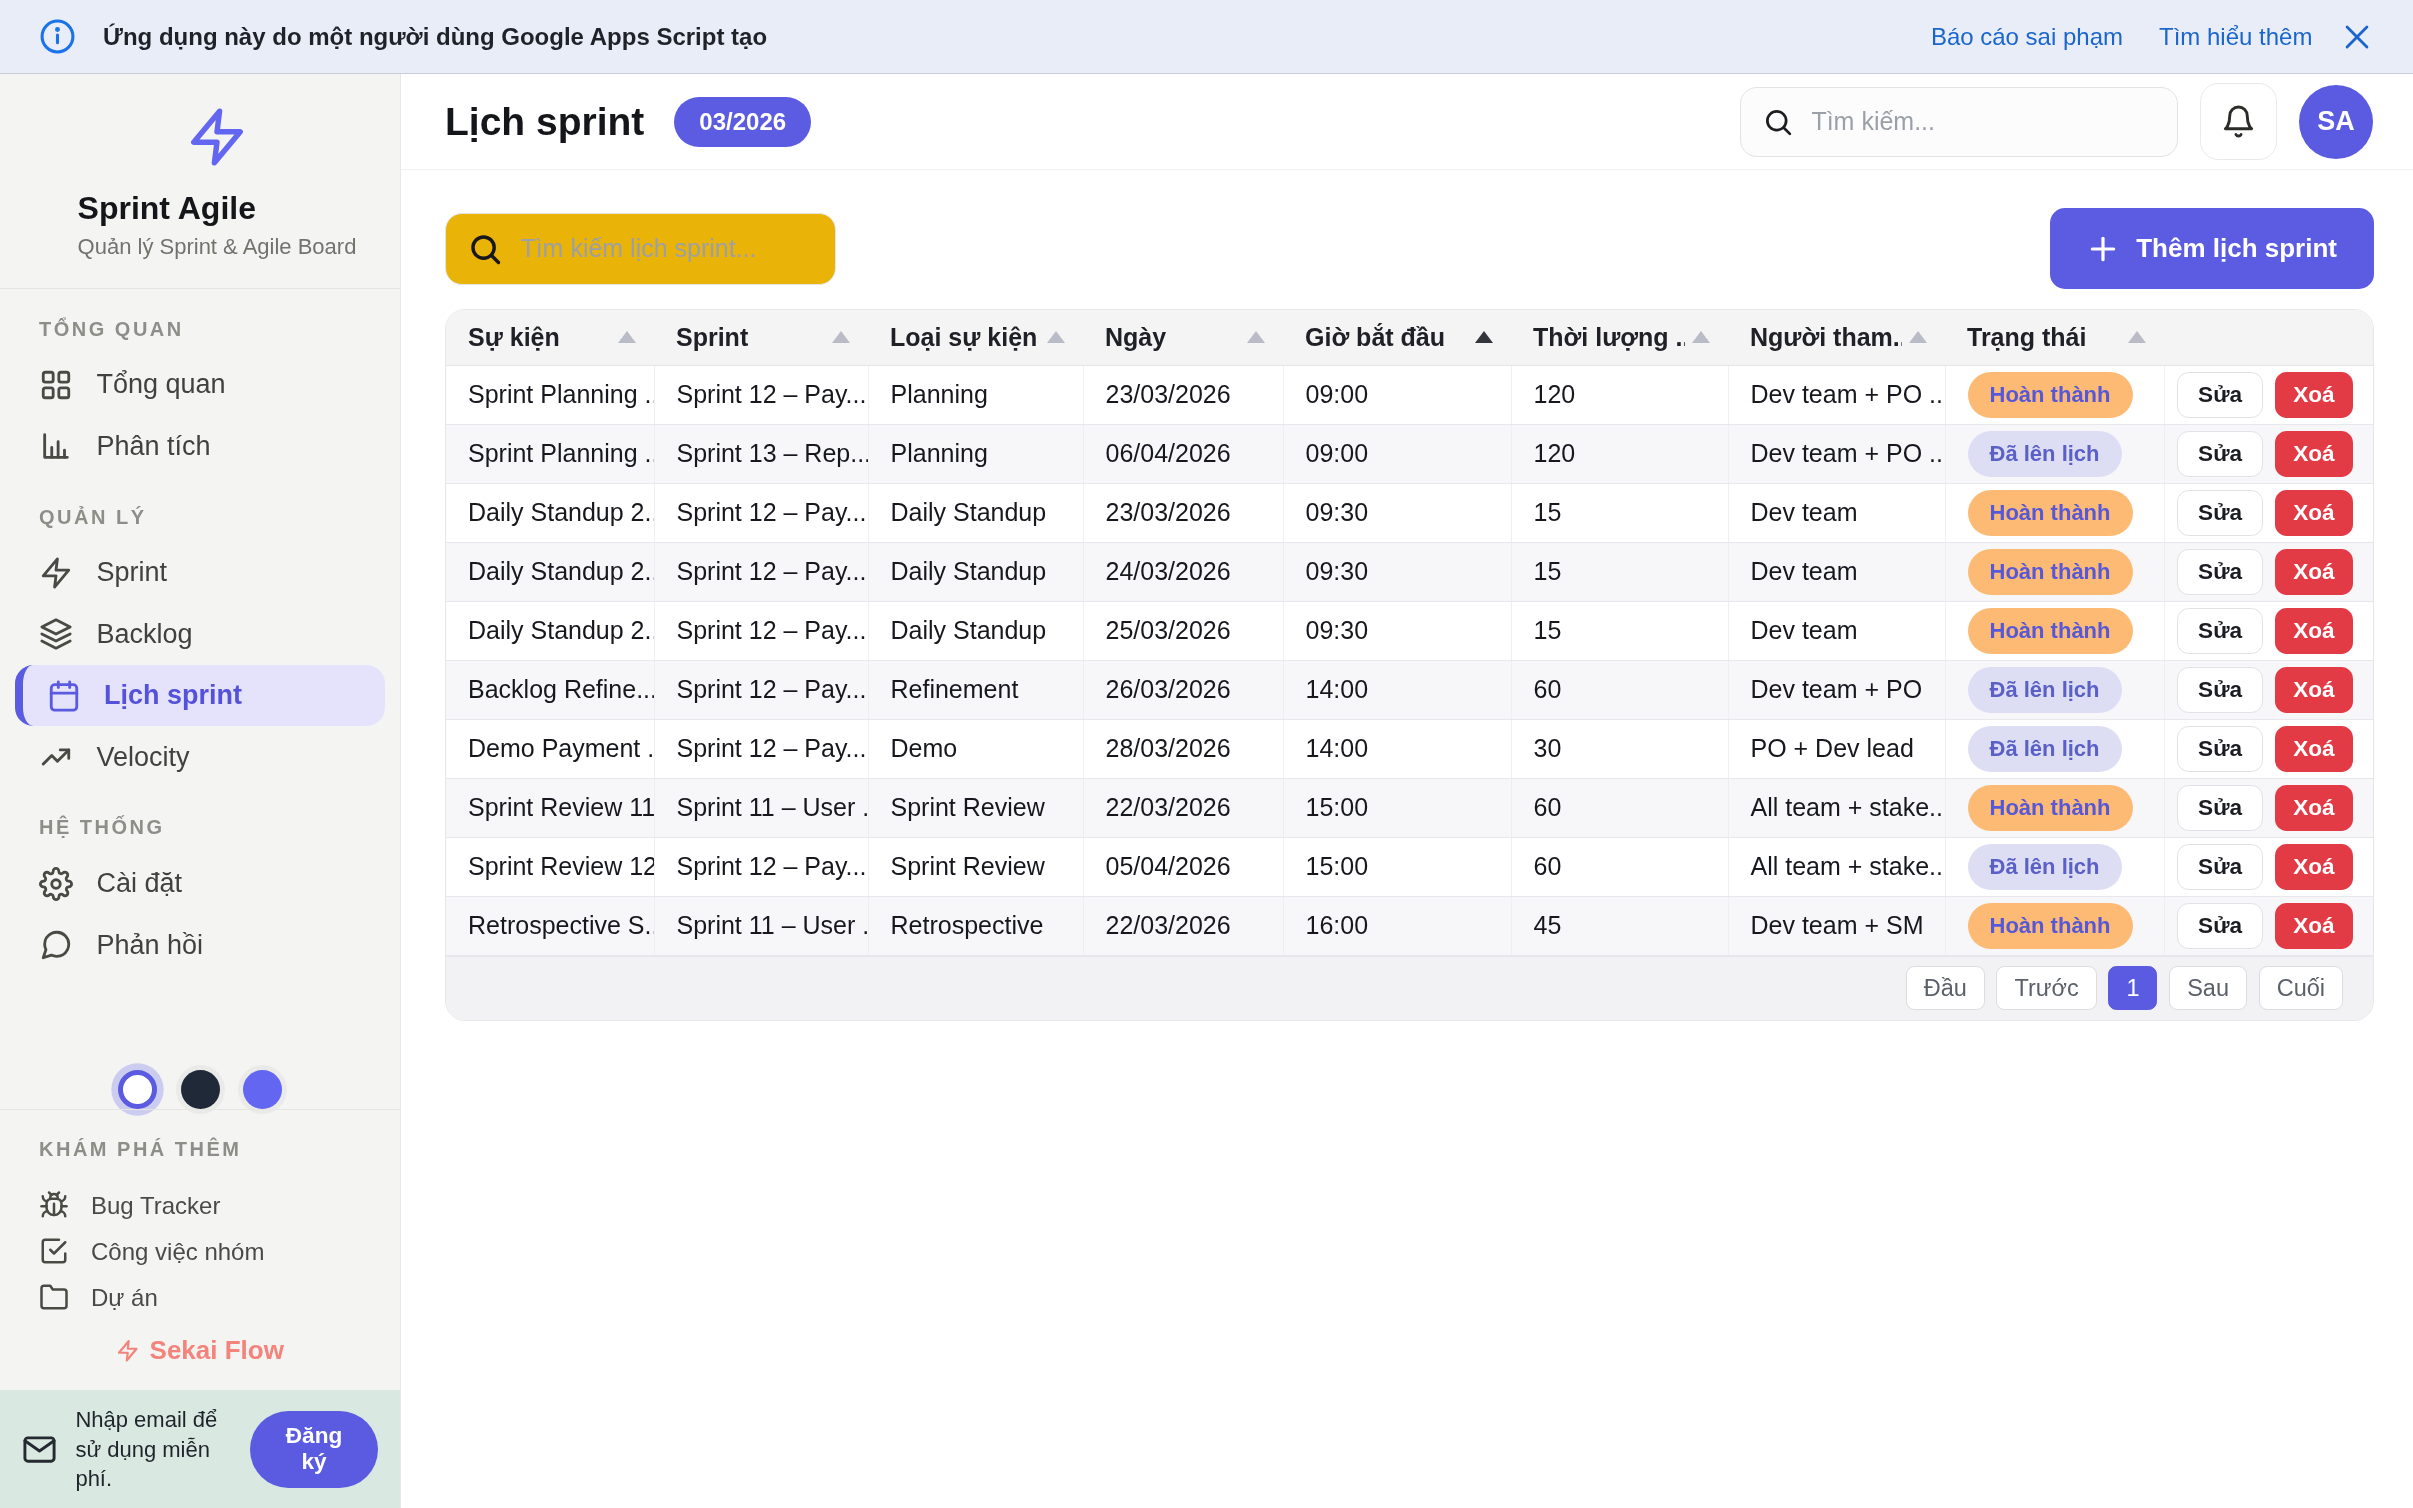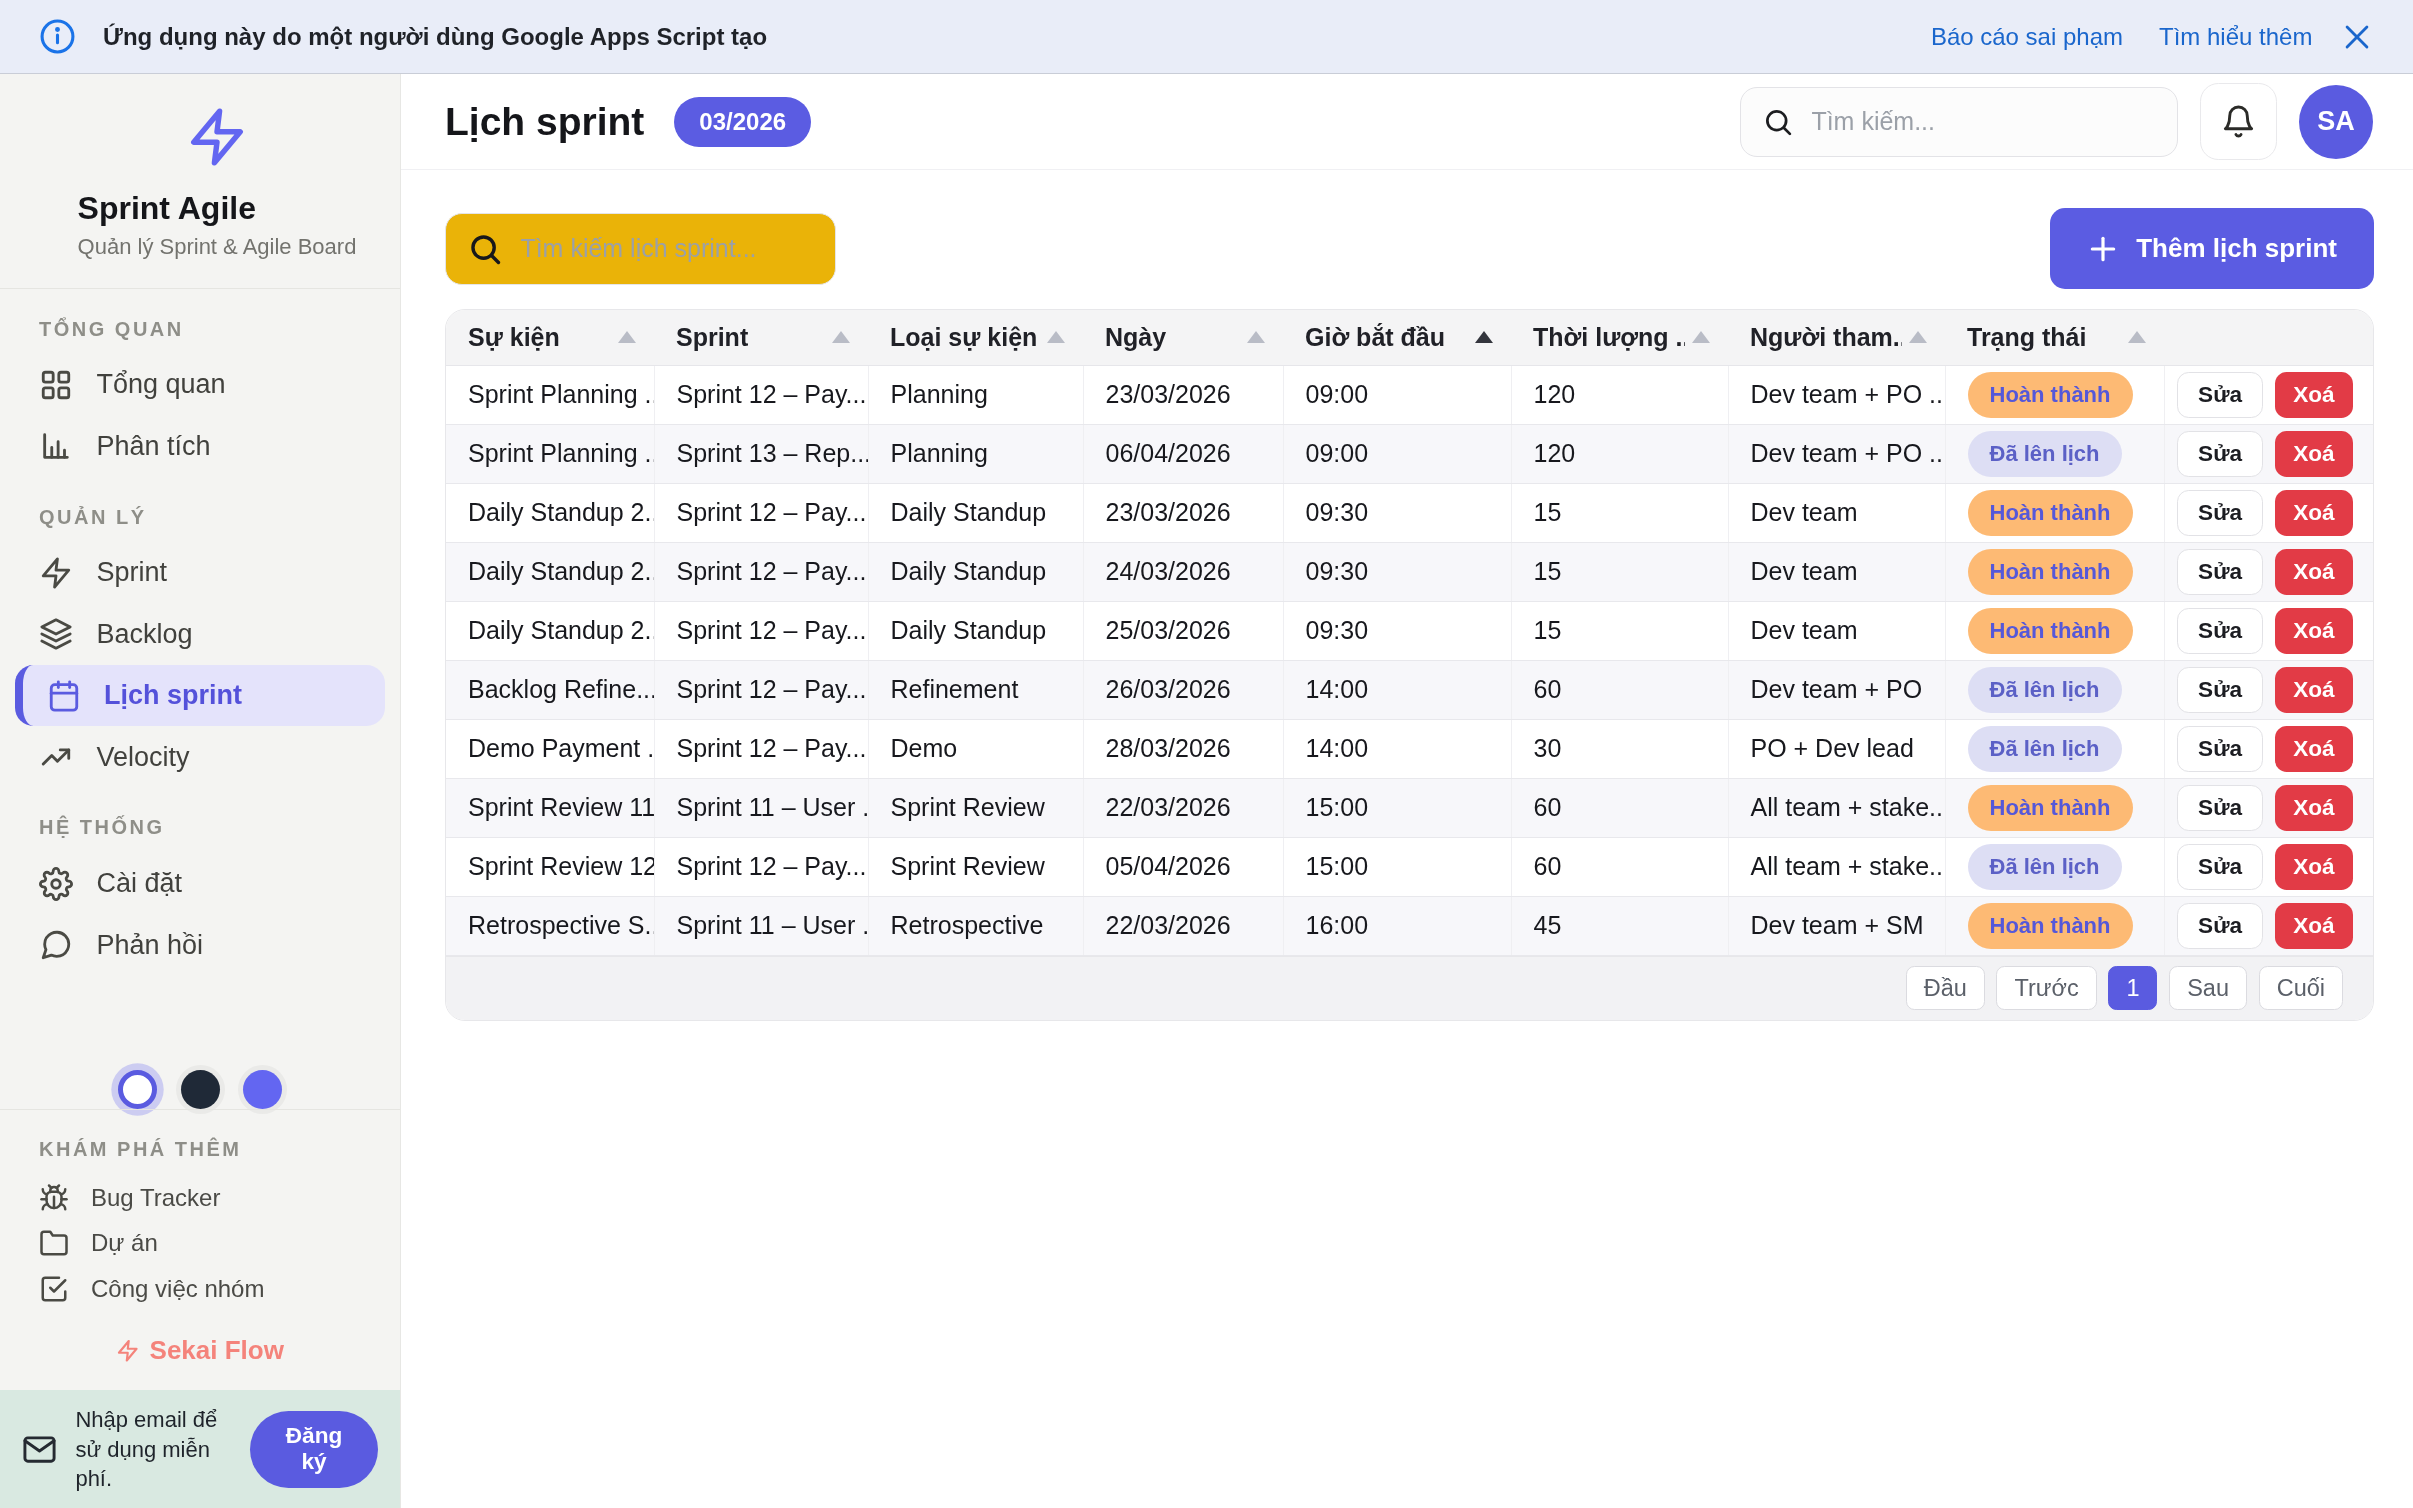--- a/index.html
+++ b/index.html
@@ -33,21 +33,21 @@
   .nav-item .nav-ic { width:34px; color:#4a4a44; }
   .nav-item.active { margin:0 15px; padding-left:23.5px; background:#e4e3fb;
     border-radius:18.4px; border-left:8.4px solid #5a5be0; color:#5451da; font-weight:600; }
   .nav-item.active .nav-ic { color:#5a5be0; }
   .theme-dots { display:flex; gap:23.5px; justify-content:center; margin-top:94px; }
   .dot { width:39px; height:39px; border-radius:50%; cursor:pointer; }
   .dot-light { background:#fff; border:5.9px solid #5a5be0; box-shadow:0 0 0 6.7px rgba(99,102,241,.28); }
   .dot-dark  { background:#1f2937; box-shadow:0 0 0 5px #eaeae8; }
   .dot-indigo{ background:#6366f1; box-shadow:0 0 0 5px #eaeae8; }
   .side-spacer { flex:1; }
-  .discover-item { height:55px; display:flex; align-items:center; gap:22px; padding-left:39px;
+  .discover-item { height:55px; display:flex; align-items:flex-end; gap:22px; padding-left:39px;
     color:#4a4a46; font-size:24px; font-weight:500; cursor:pointer; }
   .discover-item .nav-ic { width:30px; color:#4a4a44; }
   .sekai { display:flex; align-items:center; justify-content:center; gap:10px;
     color:#f4837b; font-size:26px; font-weight:600; margin:23.5px 0; cursor:pointer; }
   .signup { background:#d9e9e1; padding:15px 22px; display:flex; align-items:center; gap:18.4px; }
   .signup-text { font-size:22px; font-weight:500; color:#1f242b; width:176px; line-height:1.35; }
   .signup-btn { margin-left:auto; background:#5a5be0; color:#fff; border:none; cursor:pointer;
     font-family:inherit; font-size:22.6px; font-weight:700; border-radius:837px; padding:12.6px 25px; }
 
   
@@ -256,33 +256,33 @@
             <path d="M21 5c0 2.1-1.6 3.8-3.5 4"></path>
             <path d="M22 13h-4"></path>
             <path d="M17.2 17c2.1.1 3.8 1.9 3.8 4"></path>
         </svg>
       </span>
       <span>Bug Tracker</span>
     </div>
     <div class="discover-item">
       <span class="nav-ic">
         <svg viewBox="0 0 24 24" fill="none" stroke="currentColor" stroke-width="2" stroke-linecap="round" stroke-linejoin="round">
-          <path d="M22 19a2 2 0 0 1-2 2H4a2 2 0 0 1-2-2V5a2 2 0 0 1 2-2h5l2 3h9a2 2 0 0 1 2 2z"></path>
-        </svg>
-      </span>
-      <span>Dự án</span>
-    </div>
-    <div class="discover-item">
-      <span class="nav-ic">
-        <svg viewBox="0 0 24 24" fill="none" stroke="currentColor" stroke-width="2" stroke-linecap="round" stroke-linejoin="round">
           <polyline points="9 11 12 14 21 5"></polyline>
             <path d="M21 14v5a2 2 0 0 1-2 2H5a2 2 0 0 1-2-2V5a2 2 0 0 1 2-2h11"></path>
         </svg>
       </span>
       <span>Công việc nhóm</span>
+    </div>
+    <div class="discover-item">
+      <span class="nav-ic">
+        <svg viewBox="0 0 24 24" fill="none" stroke="currentColor" stroke-width="2" stroke-linecap="round" stroke-linejoin="round">
+          <path d="M22 19a2 2 0 0 1-2 2H4a2 2 0 0 1-2-2V5a2 2 0 0 1 2-2h5l2 3h9a2 2 0 0 1 2 2z"></path>
+        </svg>
+      </span>
+      <span>Dự án</span>
     </div>
 
     <div class="sekai">
       <span>
         <svg width="23.5" height="23.5" viewBox="0 0 24 24" fill="none" stroke="#f4837b" stroke-width="2.2" stroke-linecap="round" stroke-linejoin="round">
           <polygon points="13 2 3 14 12 14 11 22 21 10 12 10 13 2"></polygon>
         </svg>
       </span>
       <span>Sekai Flow</span>
     </div>

